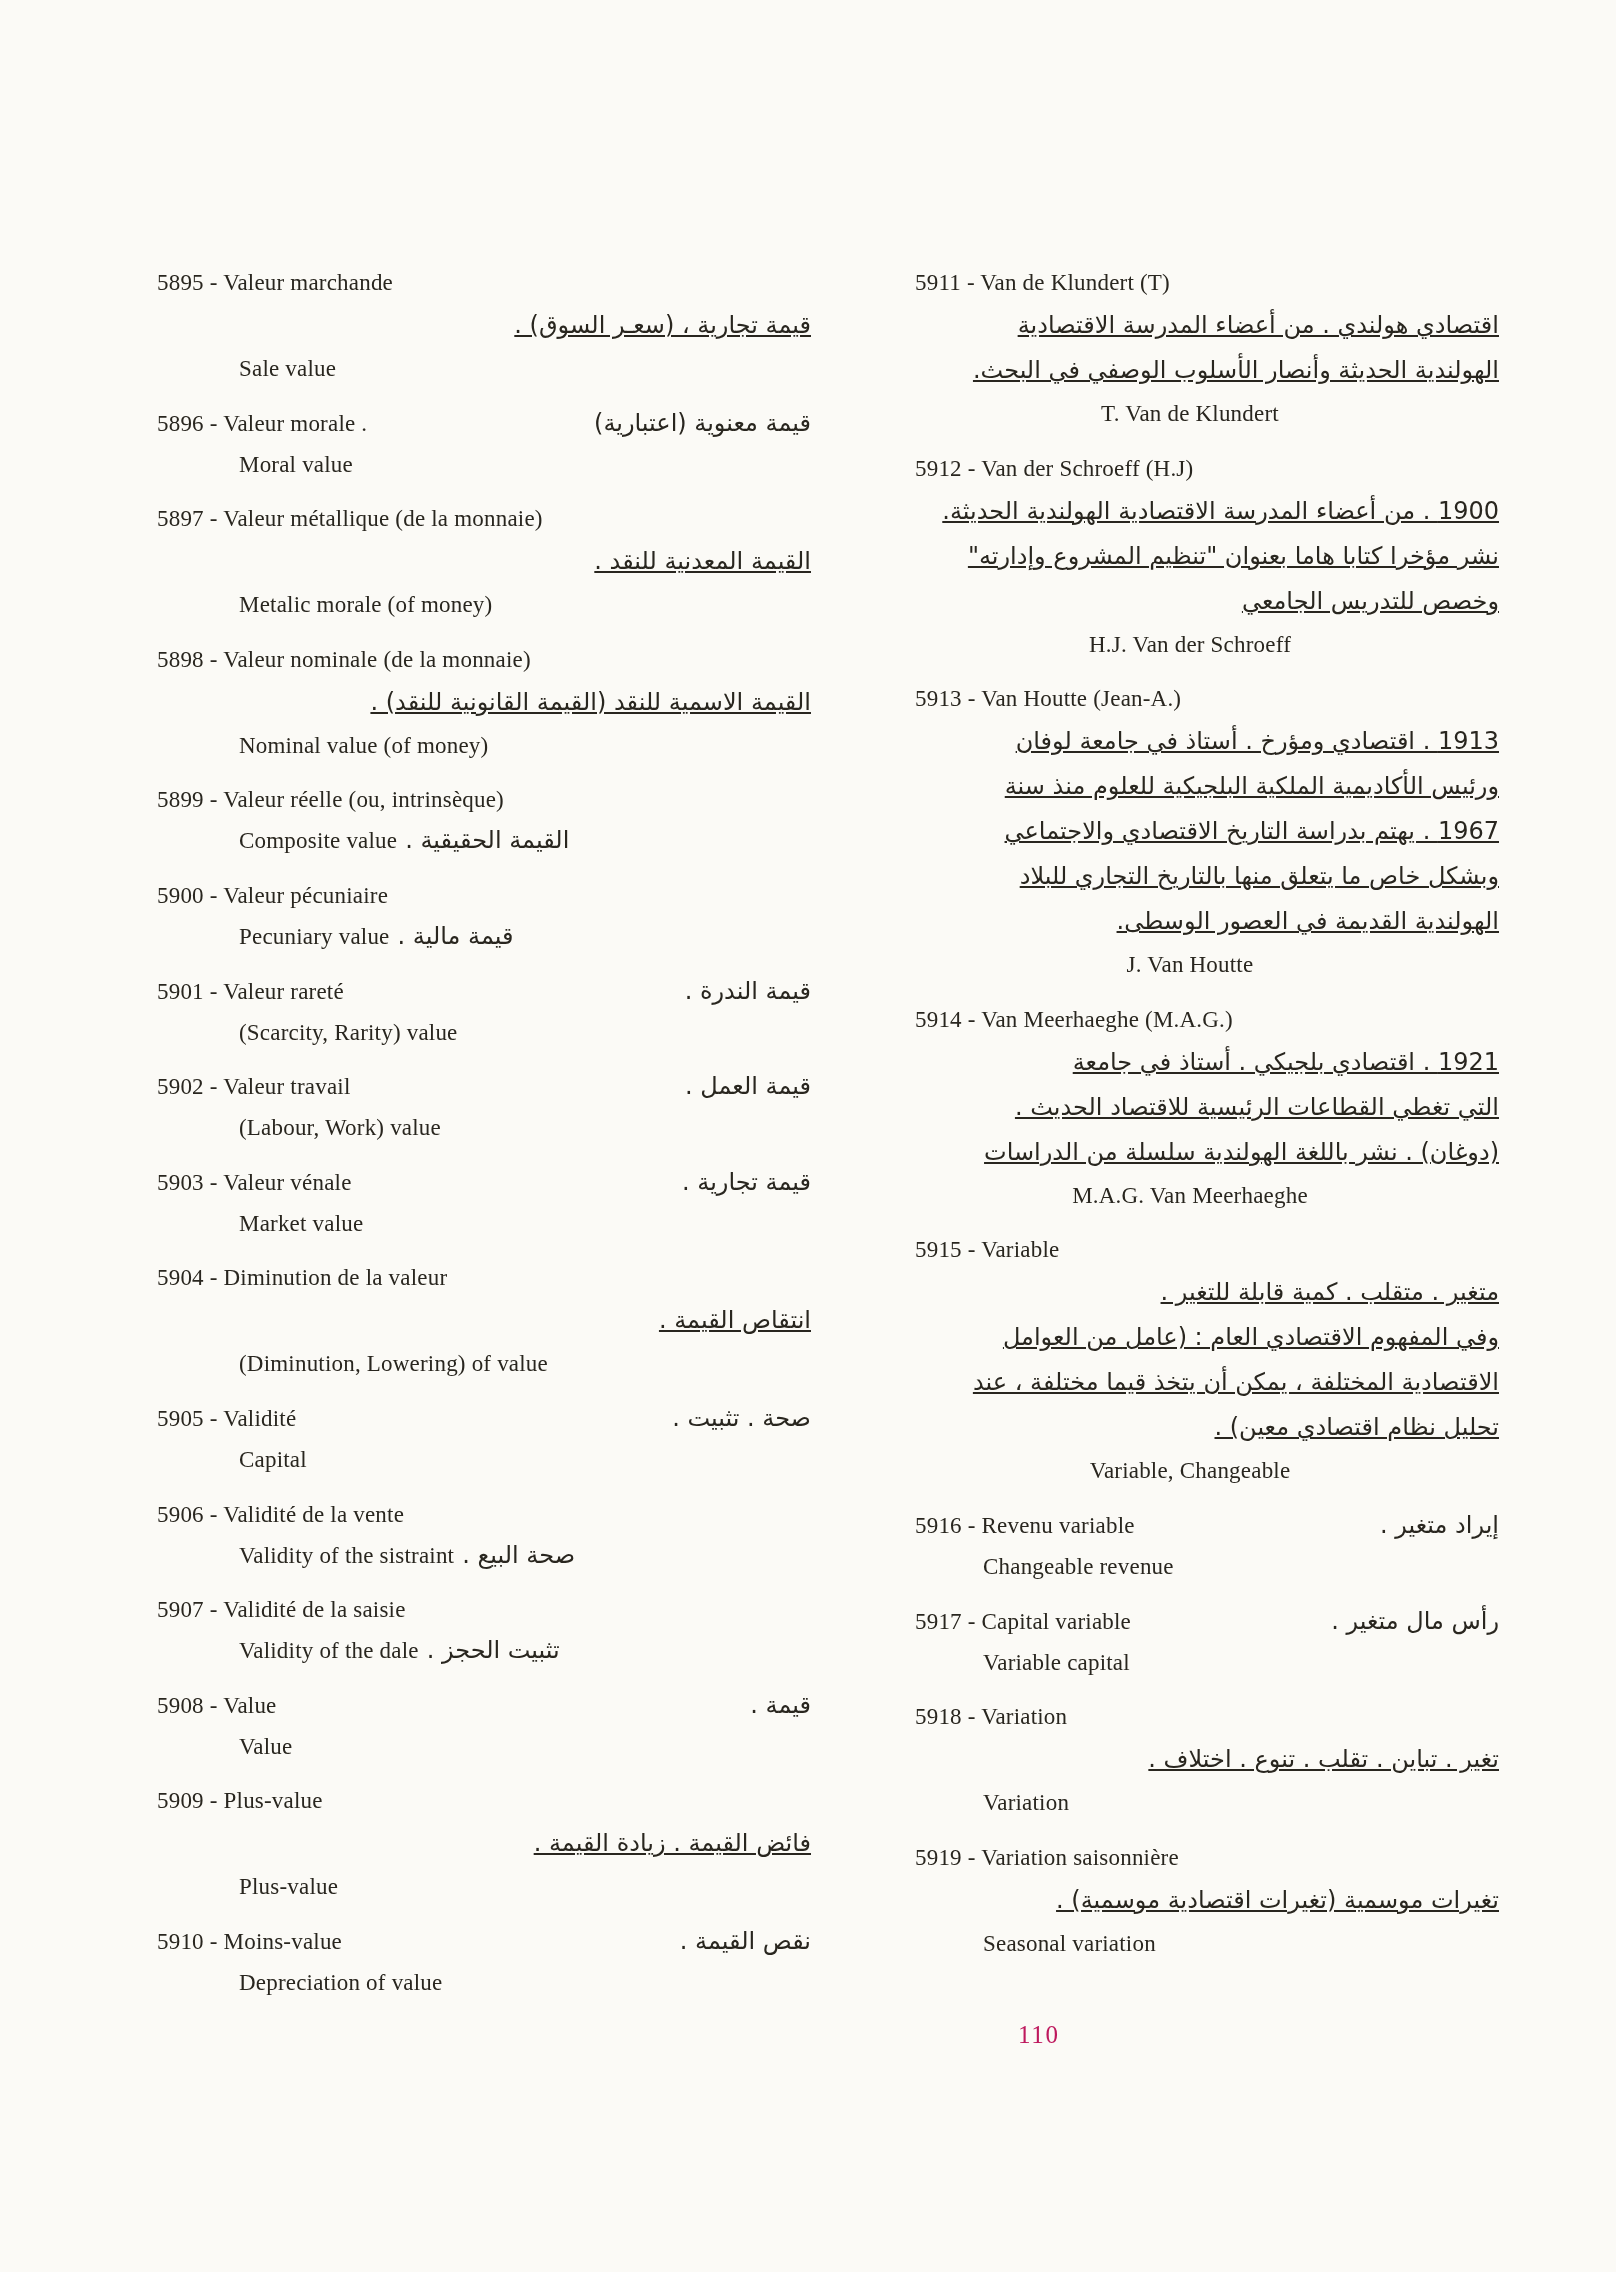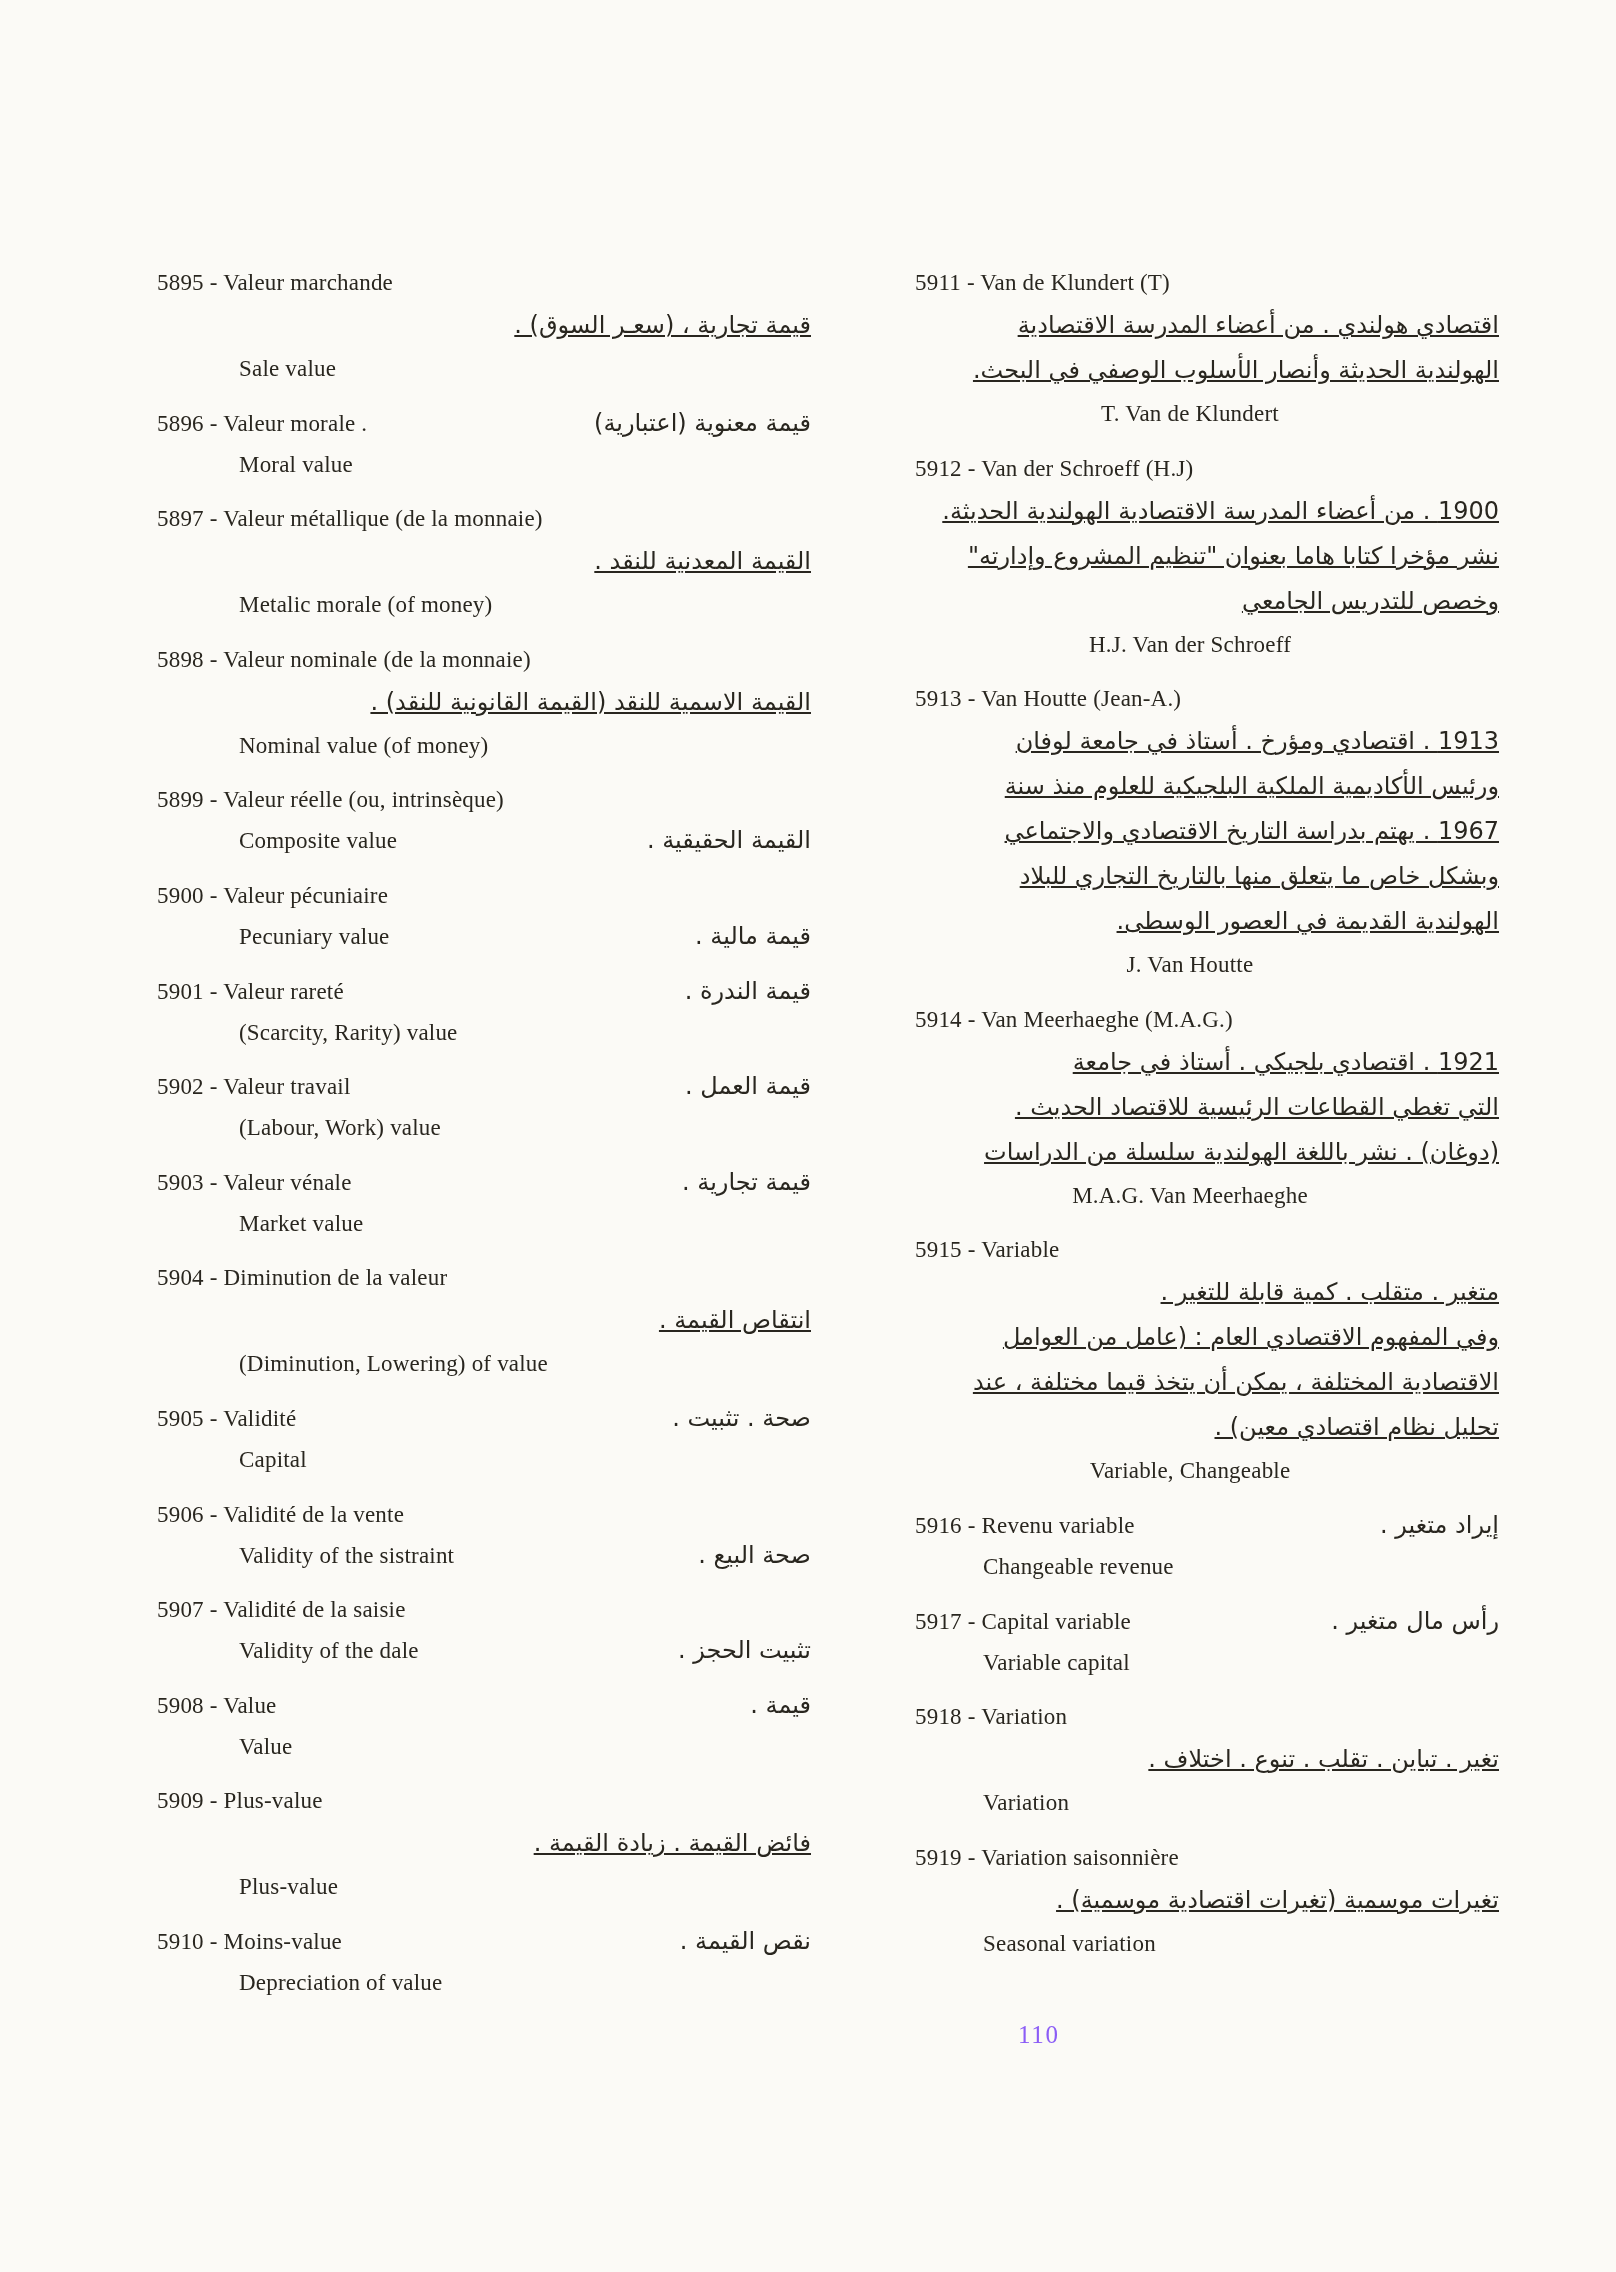--- a/index.html
+++ b/index.html
@@ -39,21 +39,21 @@
     display: flex;
     justify-content: space-between;
     align-items: baseline;
     gap: 17px;
   }
   .col-right .row.head { padding-left: 68px; }
   .row.en { padding-left: 82px; }
   .col-right .row.en { padding-left: 136px; }
   .row.enar {
     display: flex;
-    justify-content: space-between;
+    justify-content: flex-start;
     align-items: baseline;
     padding-left: 82px;
     gap: 8px;
   }
   .row.ar {
     text-align: right;
     direction: rtl;
     line-height: 44px;
     min-height: 44px;
     text-decoration: underline;
@@ -66,21 +66,21 @@
     unicode-bidi: embed;
   }
   .latin { unicode-bidi: embed; }
   .num { white-space: nowrap; }
   .pagenum {
     position: absolute;
     top: 2021px;
     left: 1018px;
     font-size: 25px;
     letter-spacing: 1.7px;
-    color: #8b5cf6;
+    color: #be185d;
   }
 </style>
 </head>
 <body>
 
 <div class="page">
   <div class="content">
     <div class="col col-left">
         <div class="entry">
           <div class="row head">

